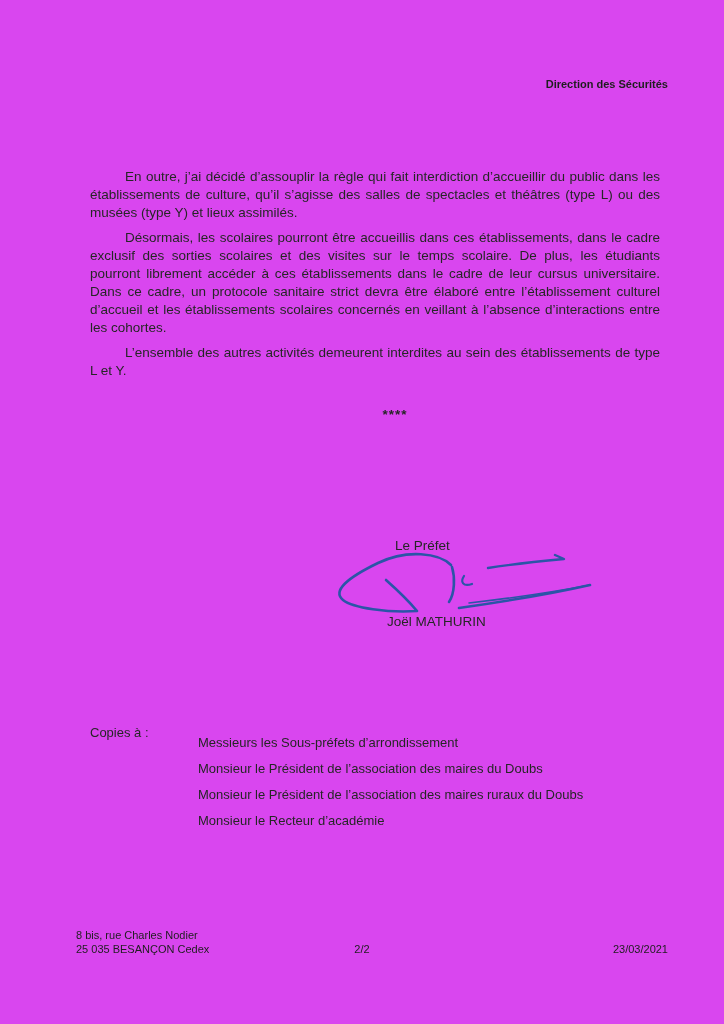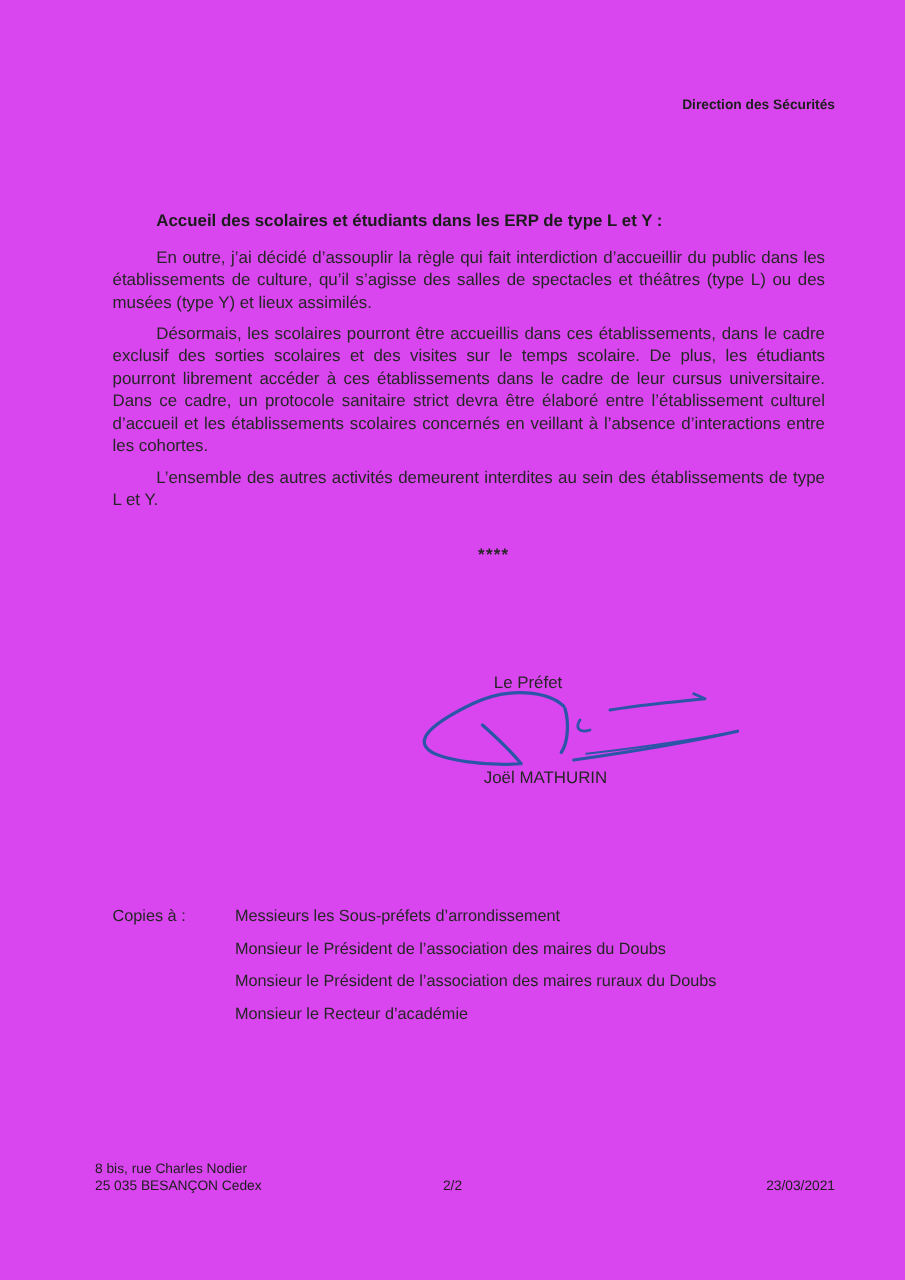--- a/index.html
+++ b/index.html
@@ -77,21 +77,21 @@
     left: 90px;
     display: flex;
     font-size: 13px;
   }
   .copies-label {
     width: 98px;
     line-height: 26px;
   }
   .copies-list {
     list-style: none;
-    margin: 0;
+    margin: 10px;
     padding: 0;
     line-height: 26px;
   }
   .footer {
     position: absolute;
     top: 929px;
     left: 0;
     width: 724px;
     font-size: 11px;
     line-height: 13.5px;
@@ -117,21 +117,20 @@
   }
 </style>
 </head>
 <body>
 
 <div class="page">
 
   <div class="direction">Direction des Sécurités</div>
 
   <div class="content">
-    <p class="letter-heading">Accueil des scolaires et étudiants dans les ERP de type L et Y :</p>
     <p class="para">En outre, j’ai décidé d’assouplir la règle qui fait interdiction d’accueillir du public dans les établissements de culture, qu’il s’agisse des salles de spectacles et théâtres (type L) ou des musées (type Y) et lieux assimilés.</p>
     <p class="para">Désormais, les scolaires pourront être accueillis dans ces établissements, dans le cadre exclusif des sorties scolaires et des visites sur le temps scolaire. De plus, les étudiants pourront librement accéder à ces établissements dans le cadre de leur cursus universitaire. Dans ce cadre, un protocole sanitaire strict devra être élaboré entre l’établissement culturel d’accueil et les établissements scolaires concernés en veillant à l’absence d’interactions entre les cohortes.</p>
     <p class="para">L’ensemble des autres activités demeurent interdites au sein des établissements de type L et Y.</p>
     <div class="stars">****</div>
   </div>
 
   <div class="sig-title">Le Préfet</div>
 
   <svg class="sig-svg" viewBox="0 0 262 64" aria-hidden="true">
 

